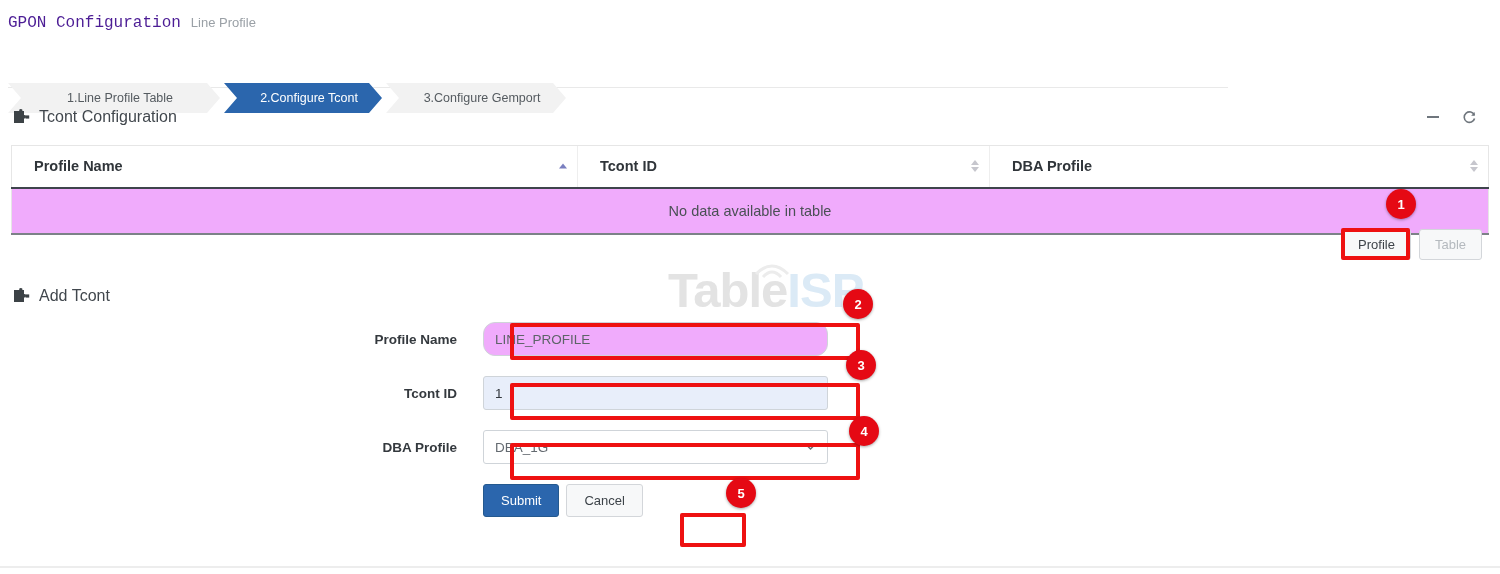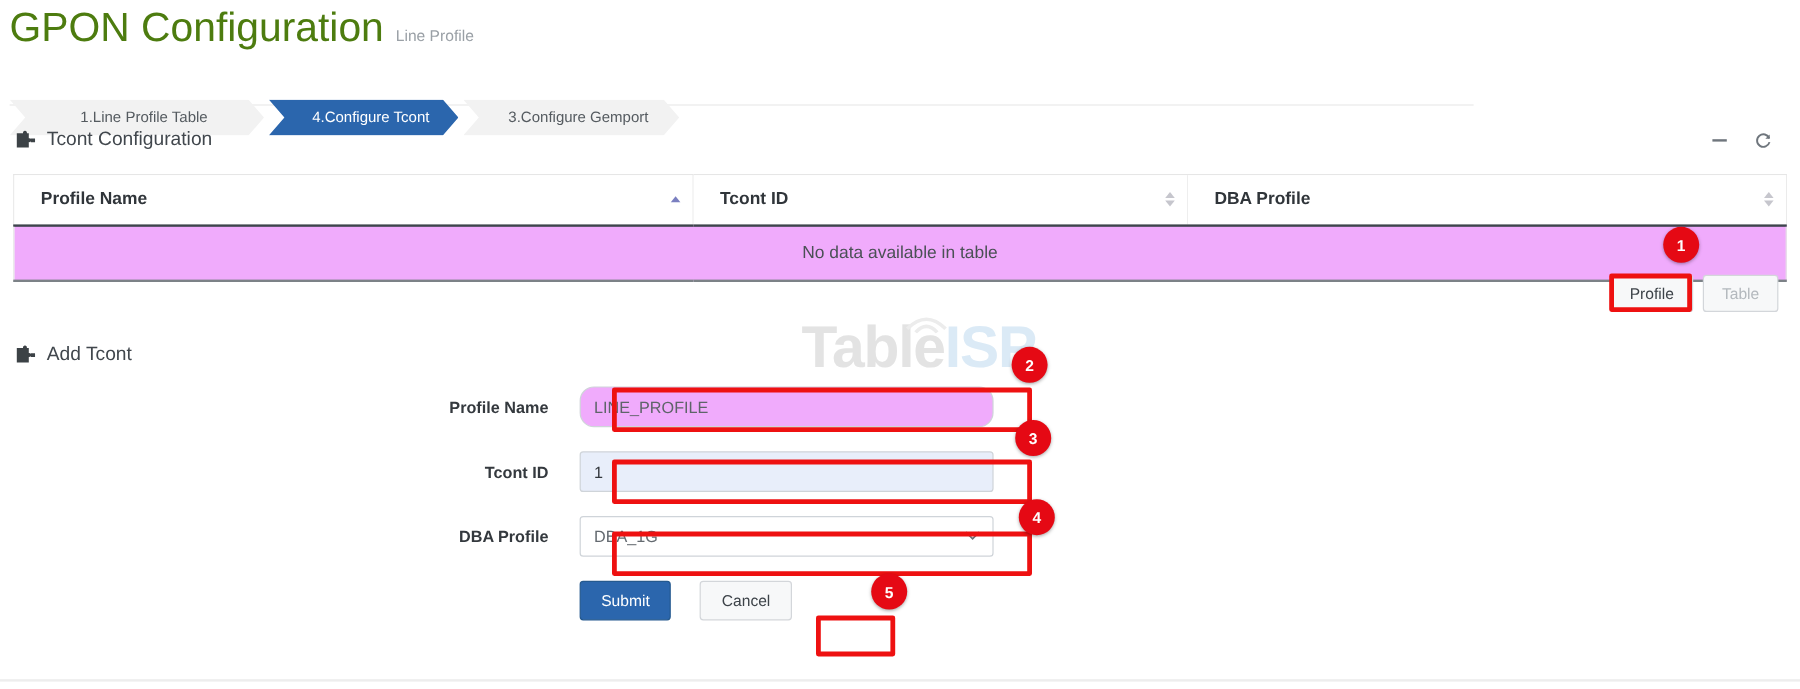--- a/index.html
+++ b/index.html
@@ -48,24 +48,25 @@
   .page-head {
     position: absolute;
     left: 8px;
     top: 8px;
     display: flex;
     align-items: baseline;
     gap: 10px;
     z-index: 4;
   }
   .page-title {
-    font-size: 34px;
-    color: #4d7c0f;
+    font-size: 16px;
+    color: #4c1d95;
     font-weight: 400;
     line-height: 30px;
+    font-family: Liberation Mono, monospace;
   }
   .page-sub {
     font-size: 13px;
     color: #9aa0a6;
     line-height: 16px;
   }
 
   
   .stepper {
     position: absolute;
@@ -282,21 +283,21 @@
   .chev {
     position: absolute;
     right: 11px;
     top: 12px;
     pointer-events: none;
   }
 
   .frow.actions {
     margin-top: 12px;
     padding-left: 483px;
-    gap: 24px;
+    gap: 7px;
     align-items: center;
   }
   .frow.actions .btn { padding: 8px 17px; font-size: 13px; }
 
   
   .bottom-rule {
     position: absolute;
     left: 0;
     top: 566px;
     width: 1500px;
@@ -347,21 +348,21 @@
   <div class="page-head">
     <span class="page-title">GPON Configuration</span>
     <span class="page-sub">Line Profile</span>
   </div>
 
   <div class="stepper">
     <div class="step first">
       <span>1.Line Profile Table</span>
     </div>
     <div class="step mid active">
-      <span>4.Configure Tcont</span>
+      <span>2.Configure Tcont</span>
     </div>
     <div class="step last">
       <span>3.Configure Gemport</span>
     </div>
   </div>
   <div class="step-rule"></div>
 
   <div class="panel-head one">
     <svg class="puzzle-ico" width="18" height="18" viewBox="0 0 18 18">
       <path d="M2 3h5.2a1.6 1.6 0 0 1 1.6-2 1.6 1.6 0 0 1 1.6 2H12v4.2a1.6 1.6 0 0 1 2 1.6 1.6 1.6 0 0 1-2 1.6V15H2z" fill="#3c4246"></path>

